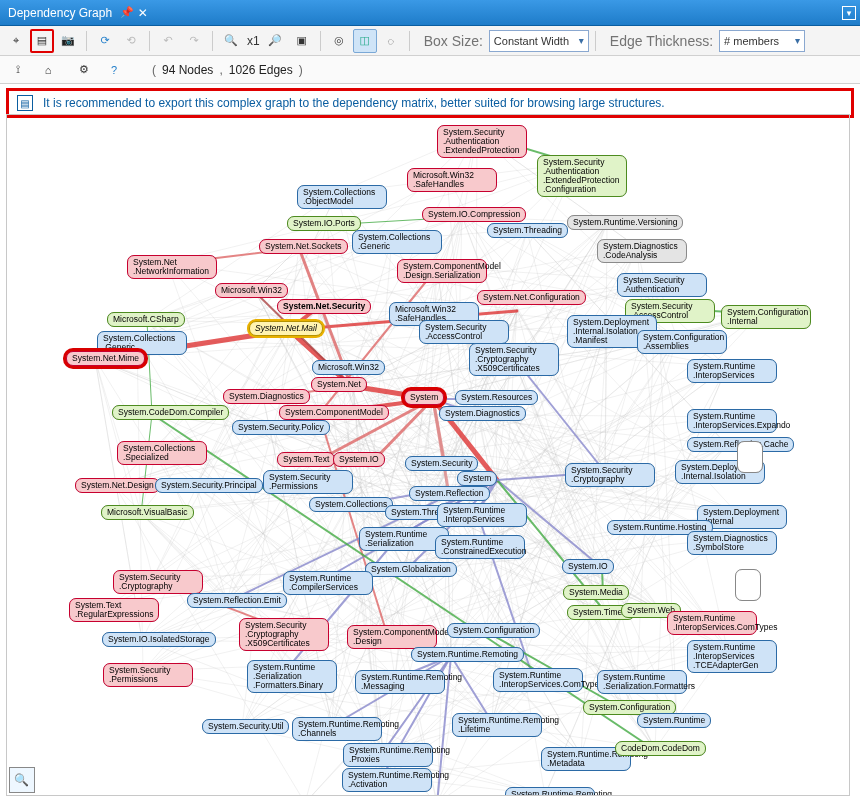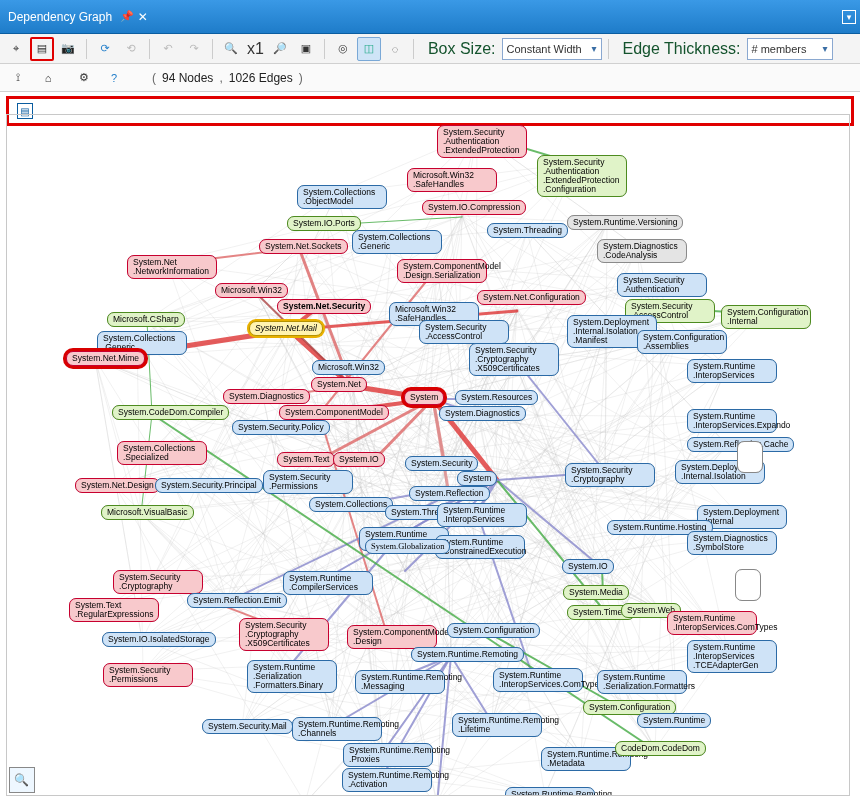--- a/index.html
+++ b/index.html
@@ -1,35 +1,35 @@
 <!DOCTYPE html>
 <html><head>
 <meta charset="utf-8">
 <style>
   * { box-sizing: border-box; margin: 0; padding: 0; font-family: "Segoe UI", Arial, sans-serif; }
   body { width: 860px; height: 800px; background: #fff; overflow: hidden; font-size: 11px; color: #333; }
 
   
-  .title-bar { height: 34px; background: linear-gradient(#3a99e6,#1e7cc9); color: #fff; display: flex; align-items: center; padding: 0 4px 0 8px; font-size: 12px; border-bottom: 1px solid #0a5da0; justify-content: space-between; }
+  .title-bar { height: 26px; background: linear-gradient(#3a99e6,#1e7cc9); color: #fff; display: flex; align-items: center; padding: 0 4px 0 8px; font-size: 12px; border-bottom: 1px solid #0a5da0; justify-content: space-between; }
   .title-bar .title { flex: 0 0 auto; }
   .title-bar .pin { margin-left: 8px; font-size: 11px; cursor: pointer; }
   .title-bar .x   { margin-left: 4px; font-size: 12px; cursor: pointer; }
   .title-bar .spacer { flex: 1; }
   .title-bar .drop { width: 14px; height: 14px; border: 1px solid #fff; display:flex; align-items:center; justify-content:center; font-size:9px; cursor:pointer; }
 
   
   .tb { height: 30px; background: #f4f4f4; border-bottom: 1px solid #d0d0d0; display: flex; align-items: center; padding: 0 4px; gap: 2px; }
   .tb .sep { width: 1px; height: 20px; background: #ccc; margin: 0 4px; }
   .tb-btn { width: 24px; height: 24px; display: flex; align-items: center; justify-content: center; border: 1px solid transparent; border-radius: 2px; cursor: pointer; }
   .tb-btn.selected { background: #cfe4f7; border: 1px solid #7aa8d6; }
   .tb-btn.highlighted { border: 2px solid #e00000; }
-  .tb-label { font-size: 16px; margin: 0 4px 0 8px; color: #14532d; }
+  .tb-label { font-size: 14px; margin: 0 4px 0 8px; color: #737373; }
   .tb-select { height: 22px; border: 1px solid #8aa8d0; background: #fff; font-size: 11px; padding: 0 18px 0 4px; position: relative; display:flex; align-items:center; cursor:pointer; min-width:100px; }
   .tb-select::after { content: "▾"; position: absolute; right: 4px; color: #3a6ea5; font-size: 10px; }
-  .zoom-txt { font-size: 16px; margin: 0 2px; }
+  .zoom-txt { font-size: 12px; margin: 0 2px; }
 
   
   .tb2 { height: 28px; background: #fafafa; border-bottom: 1px solid #d0d0d0; display: flex; align-items: center; padding: 0 6px; gap: 6px; }
   .paren { color: #666; font-size: 12px; }
   .count { font-size: 12px; color: #222; }
 
   
   .info-bar { margin: 4px 6px 4px 6px; border: 3px solid #e00000; padding: 4px 8px; display: flex; align-items: center; gap: 10px; min-height: 26px; }
   .info-bar .msg { color: #0a5da0; font-size: 12px; }
   .info-bar .ico { color: #0a5da0; width:16px; height:16px; display:flex; align-items:center; justify-content:center; border:1px solid #0a5da0; font-size:10px; }
@@ -142,20 +142,21 @@
   <span style="width:14px"></span>
   <span class="paren">(</span>
   <span class="count">94 Nodes</span>
   <span class="paren">,</span>
   <span class="count">1026 Edges</span>
   <span class="paren">)</span>
 </div>
 
 <div class="info-bar">
   <div class="ico">▤</div>
+  <div class="msg">It is recommended to export this complex graph to the dependency matrix, better suited for browsing large structures.</div>
 </div>
 
 <div class="canvas-wrap">
   <div class="canvas" id="canvas">
     <svg class="edges" id="edges">
         <line x1="670" y1="606" x2="280" y2="553" stroke="#bbb" stroke-width="0.6" stroke-opacity="0.35" stroke-linecap="round"></line>
         <line x1="375" y1="661" x2="272" y2="511" stroke="#bbb" stroke-width="0.6" stroke-opacity="0.35" stroke-linecap="round"></line>
         <line x1="342" y1="390" x2="600" y2="498" stroke="#bbb" stroke-width="0.6" stroke-opacity="0.35" stroke-linecap="round"></line>
         <line x1="730" y1="398" x2="455" y2="101" stroke="#bbb" stroke-width="0.6" stroke-opacity="0.35" stroke-linecap="round"></line>
         <line x1="220" y1="486" x2="380" y2="518" stroke="#bbb" stroke-width="0.6" stroke-opacity="0.35" stroke-linecap="round"></line>
@@ -626,21 +627,21 @@
 .ExtendedProtection</div>
       <div class="node c-green ml ml" style="left: 530px; top: 40px; white-space: pre;">System.Security
 .Authentication
 .ExtendedProtection
 .Configuration</div>
       <div class="node c-pink ml ml" style="left: 400px; top: 53px; white-space: pre;">Microsoft.Win32
 .SafeHandles</div>
       <div class="node c-blue ml ml" style="left: 290px; top: 70px; white-space: pre;">System.Collections
 .ObjectModel</div>
       <div class="node c-green" style="left: 280px; top: 101px; white-space: nowrap;">System.IO.Ports</div>
-      <div class="node c-pink" style="left: 415px; top: 85px; white-space: nowrap;">System.IO.Compression</div>
+      <div class="node c-pink" style="left: 415px; top: 92px; white-space: nowrap;">System.IO.Compression</div>
       <div class="node c-gray" style="left: 560px; top: 100px; white-space: nowrap;">System.Runtime.Versioning</div>
       <div class="node c-pink" style="left: 252px; top: 124px; white-space: nowrap;">System.Net.Sockets</div>
       <div class="node c-blue ml ml" style="left: 345px; top: 115px; white-space: pre;">System.Collections
 .Generic</div>
       <div class="node c-blue" style="left: 480px; top: 108px; white-space: nowrap;">System.Threading</div>
       <div class="node c-gray ml ml" style="left: 590px; top: 124px; white-space: pre;">System.Diagnostics
 .CodeAnalysis</div>
       <div class="node c-pink ml ml" style="left: 120px; top: 140px; white-space: pre;">System.Net
 .NetworkInformation</div>
       <div class="node c-pink ml ml" style="left: 390px; top: 144px; white-space: pre;">System.ComponentModel
@@ -708,21 +709,21 @@
       <div class="node c-blue ml ml" style="left: 690px; top: 390px; white-space: pre;">System.Deployment
 .Internal</div>
       <div class="node c-blue" style="left: 600px; top: 405px; white-space: nowrap;">System.Runtime.Hosting</div>
       <div class="node c-blue ml ml" style="left: 352px; top: 412px; white-space: pre;">System.Runtime
 .Serialization</div>
       <div class="node c-blue ml ml" style="left: 428px; top: 420px; white-space: pre;">System.Runtime
 .ConstrainedExecution</div>
       <div class="node c-blue ml ml" style="left: 680px; top: 416px; white-space: pre;">System.Diagnostics
 .SymbolStore</div>
       <div class="node c-blue" style="left: 555px; top: 444px; white-space: nowrap;">System.IO</div>
-      <div class="node c-blue" style="left: 358px; top: 424px; white-space: nowrap; font-family: Liberation Serif, serif;">System.Globalization</div>
+      <div class="node c-blue" style="left: 358px; top: 447px; white-space: nowrap;">System.Globalization</div>
       <div class="node c-pink ml ml" style="left: 106px; top: 455px; white-space: pre;">System.Security
 .Cryptography</div>
       <div class="node c-blue ml ml" style="left: 276px; top: 456px; white-space: pre;">System.Runtime
 .CompilerServices</div>
       <div class="node c-pink ml ml" style="left: 62px; top: 483px; white-space: pre;">System.Text
 .RegularExpressions</div>
       <div class="node c-blue" style="left: 180px; top: 478px; white-space: nowrap;">System.Reflection.Emit</div>
       <div class="node c-green" style="left: 556px; top: 470px; white-space: nowrap;">System.Media</div>
       <div class="node c-green" style="left: 560px; top: 490px; white-space: nowrap;">System.Timers</div>
       <div class="node c-green" style="left: 614px; top: 488px; white-space: nowrap;">System.Web</div>
@@ -745,21 +746,21 @@
 .Formatters.Binary</div>
       <div class="node c-blue" style="left: 404px; top: 532px; white-space: nowrap;">System.Runtime.Remoting</div>
       <div class="node c-blue ml ml" style="left: 486px; top: 553px; white-space: pre;">System.Runtime
 .InteropServices.ComTypes</div>
       <div class="node c-blue ml ml" style="left: 590px; top: 555px; white-space: pre;">System.Runtime
 .Serialization.Formatters</div>
       <div class="node c-blue ml ml" style="left: 348px; top: 555px; white-space: pre;">System.Runtime.Remoting
 .Messaging</div>
       <div class="node c-green" style="left: 576px; top: 585px; white-space: nowrap;">System.Configuration</div>
       <div class="node c-blue" style="left: 630px; top: 598px; white-space: nowrap;">System.Runtime</div>
-      <div class="node c-blue" style="left: 195px; top: 604px; white-space: nowrap;">System.Security.Mail</div>
+      <div class="node c-blue" style="left: 195px; top: 604px; white-space: nowrap;">System.Security.Util</div>
       <div class="node c-blue ml ml" style="left: 285px; top: 602px; white-space: pre;">System.Runtime.Remoting
 .Channels</div>
       <div class="node c-blue ml ml" style="left: 445px; top: 598px; white-space: pre;">System.Runtime.Remoting
 .Lifetime</div>
       <div class="node c-blue ml ml" style="left: 336px; top: 628px; white-space: pre;">System.Runtime.Remoting
 .Proxies</div>
       <div class="node c-blue ml ml" style="left: 534px; top: 632px; white-space: pre;">System.Runtime.Remoting
 .Metadata</div>
       <div class="node c-green" style="left: 608px; top: 626px; white-space: nowrap;">CodeDom.CodeDom</div>
       <div class="node c-blue ml ml" style="left: 335px; top: 653px; white-space: pre;">System.Runtime.Remoting

